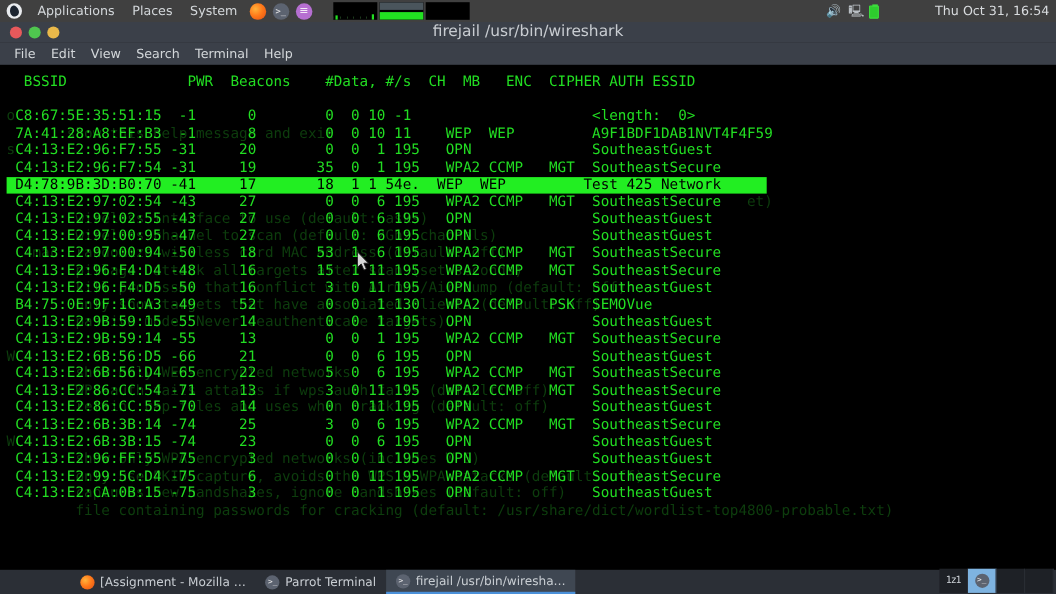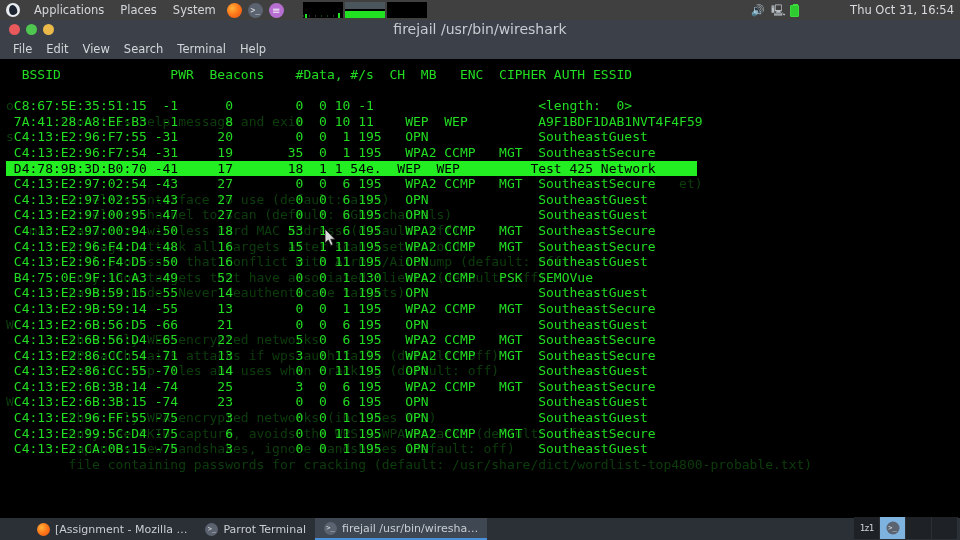--- a/index.html
+++ b/index.html
@@ -137,21 +137,21 @@
   
   #mouse {
     position: absolute; left: 325px; top: 170px; z-index: 5;
     width: 12px; height: 19px;
   }
 
   
   #taskbar {
     position: absolute; left: 0; bottom: 0; width: 960px; height: 22px;
     background: #2b2f36; display: flex; align-items: center;
-    font-family: "DejaVu Sans", sans-serif; font-size: 11px; color: #c9ced3;
+    font-family: "DejaVu Sans", sans-serif; font-size: 11px; color: #c9ced3; padding-left: 36px;
   }
   .tb-item {
     display: flex; align-items: center; gap: 5px;
     height: 22px; padding: 0 9px; white-space: nowrap;
   }
   .tb-item.active { background: #3f4752; border-bottom: 2px solid #4a90d9; }
   .tb-ico { width: 13px; height: 13px; border-radius: 50%; flex: none; position: relative; }
   .tb-ff { background: radial-gradient(circle at 35% 35%, #ffb33c 0%, #ff7a1a 45%, #e24f13 100%); }
   .tb-tm { background: #5c6370; }
   .tb-tm::before { content: ">_"; position: absolute; left:0; top:0; width:100%;

